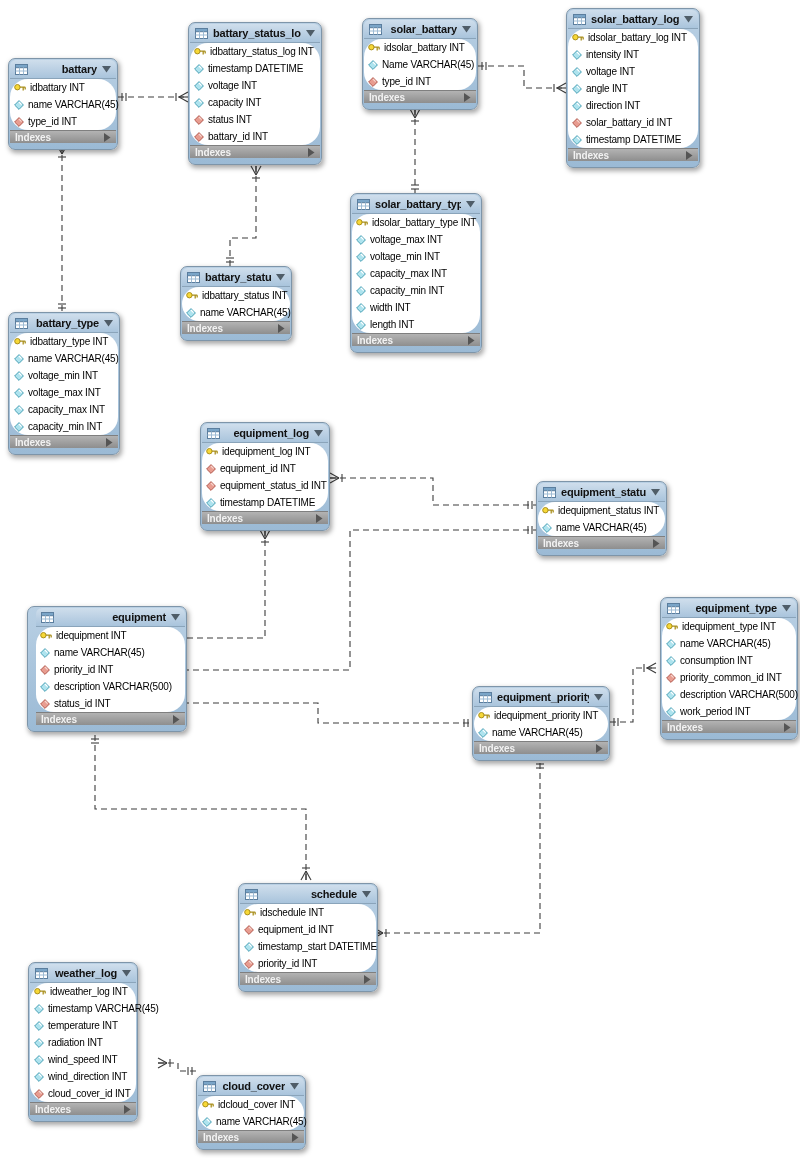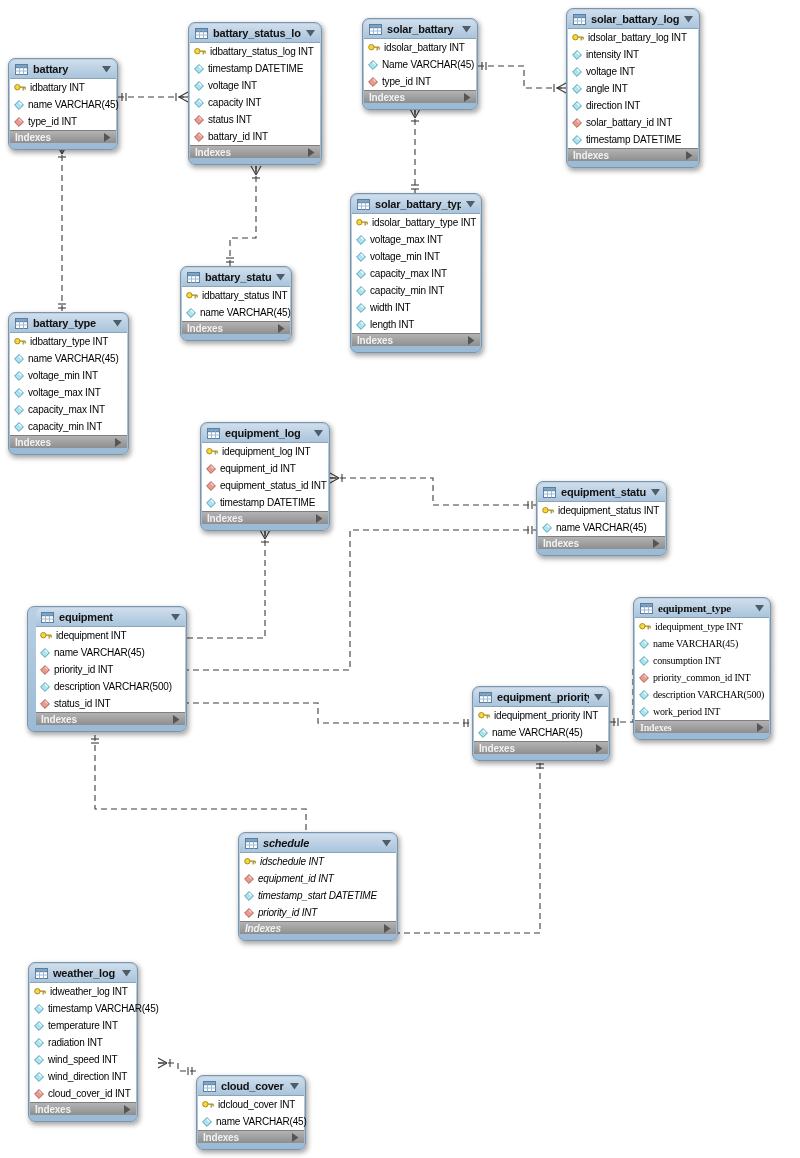--- a/index.html
+++ b/index.html
@@ -25,22 +25,23 @@
     border-radius:6px 6px 0 0;
     background:linear-gradient(#cfdeec,#a9c4dc);
     border-bottom:1px solid #8aa4ba;
     box-sizing:border-box;
   }
   .tbl-title{
     flex:1;
     font-size:11px;font-weight:bold;color:#111;
     white-space:nowrap;overflow:hidden;
     letter-spacing:-0.2px;
+    text-align:right;
   }
-  .tbl-body{background:#ffffff;}
+  .tbl-body{background:#ffffff;border-radius:18px;}
   .tbl-row{
     display:flex;align-items:center;gap:4px;
     height:17px;padding:0 4px;
     font-size:10px;color:#000;
     white-space:nowrap;
     letter-spacing:-0.2px;
     box-sizing:border-box;
   }
   .row-icon{flex:0 0 auto;display:inline-flex;}
   .tbl-footer{
@@ -479,21 +480,21 @@
       </div>
       <div class="tbl-footer">
         <span>Indexes</span>
         <span class="row-icon">
           <svg width="7" height="9" viewBox="0 0 7 9" xmlns="http://www.w3.org/2000/svg">
             <path d="M0 0 V9 L6.5 4.5 Z" fill="#555555"></path>
           </svg>
         </span>
       </div>
     </div>
-    <div class="erd-table" style="left: 8px; top: 312px; width: 121px;">
+    <div class="erd-table" style="left: 8px; top: 312px; width: 112px;">
       <div class="tbl-header">
         <span class="row-icon">
           <svg width="13" height="11" viewBox="0 0 13 11" xmlns="http://www.w3.org/2000/svg">
             <rect x="0.5" y="0.5" width="12" height="10" fill="#ffffff" stroke="#5b7e9e"></rect>
             <rect x="0.5" y="0.5" width="12" height="3.2" fill="#7aa5c8" stroke="#5b7e9e"></rect>
             <line x1="4.5" y1="3.5" x2="4.5" y2="10.5" stroke="#9dbbd4"></line>
             <line x1="8.5" y1="3.5" x2="8.5" y2="10.5" stroke="#9dbbd4"></line>
             <line x1="0.5" y1="7" x2="12.5" y2="7" stroke="#9dbbd4"></line>
           </svg>
         </span>
@@ -748,21 +749,21 @@
       </div>
       <div class="tbl-footer">
         <span>Indexes</span>
         <span class="row-icon">
           <svg width="7" height="9" viewBox="0 0 7 9" xmlns="http://www.w3.org/2000/svg">
             <path d="M0 0 V9 L6.5 4.5 Z" fill="#555555"></path>
           </svg>
         </span>
       </div>
     </div>
-    <div class="erd-table" style="left: 633px; top: 597px; width: 138px; font-family: Liberation Serif, serif;">
+    <div class="erd-table" style="left: 660px; top: 597px; width: 138px;">
       <div class="tbl-header">
         <span class="row-icon">
           <svg width="13" height="11" viewBox="0 0 13 11" xmlns="http://www.w3.org/2000/svg">
             <rect x="0.5" y="0.5" width="12" height="10" fill="#ffffff" stroke="#5b7e9e"></rect>
             <rect x="0.5" y="0.5" width="12" height="3.2" fill="#7aa5c8" stroke="#5b7e9e"></rect>
             <line x1="4.5" y1="3.5" x2="4.5" y2="10.5" stroke="#9dbbd4"></line>
             <line x1="8.5" y1="3.5" x2="8.5" y2="10.5" stroke="#9dbbd4"></line>
             <line x1="0.5" y1="7" x2="12.5" y2="7" stroke="#9dbbd4"></line>
           </svg>
         </span>
@@ -878,21 +879,21 @@
       </div>
       <div class="tbl-footer">
         <span>Indexes</span>
         <span class="row-icon">
           <svg width="7" height="9" viewBox="0 0 7 9" xmlns="http://www.w3.org/2000/svg">
             <path d="M0 0 V9 L6.5 4.5 Z" fill="#555555"></path>
           </svg>
         </span>
       </div>
     </div>
-    <div class="erd-table" style="left: 238px; top: 832px; width: 160px; font-style: italic;">
+    <div class="erd-table" style="left: 238px; top: 883px; width: 140px;">
       <div class="tbl-header">
         <span class="row-icon">
           <svg width="13" height="11" viewBox="0 0 13 11" xmlns="http://www.w3.org/2000/svg">
             <rect x="0.5" y="0.5" width="12" height="10" fill="#ffffff" stroke="#5b7e9e"></rect>
             <rect x="0.5" y="0.5" width="12" height="3.2" fill="#7aa5c8" stroke="#5b7e9e"></rect>
             <line x1="4.5" y1="3.5" x2="4.5" y2="10.5" stroke="#9dbbd4"></line>
             <line x1="8.5" y1="3.5" x2="8.5" y2="10.5" stroke="#9dbbd4"></line>
             <line x1="0.5" y1="7" x2="12.5" y2="7" stroke="#9dbbd4"></line>
           </svg>
         </span>

